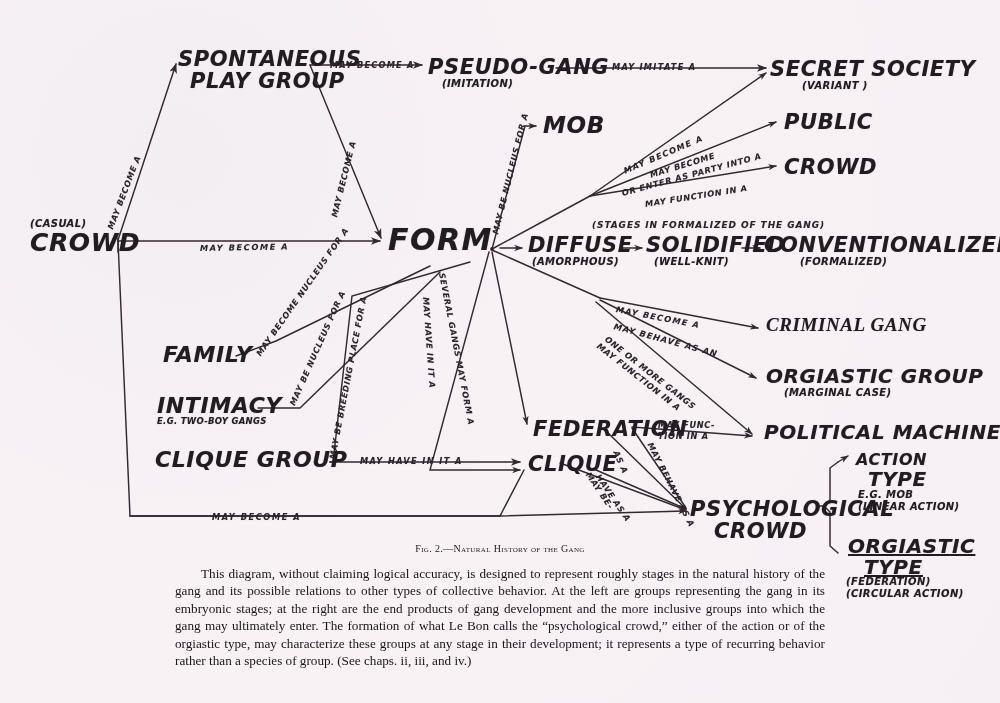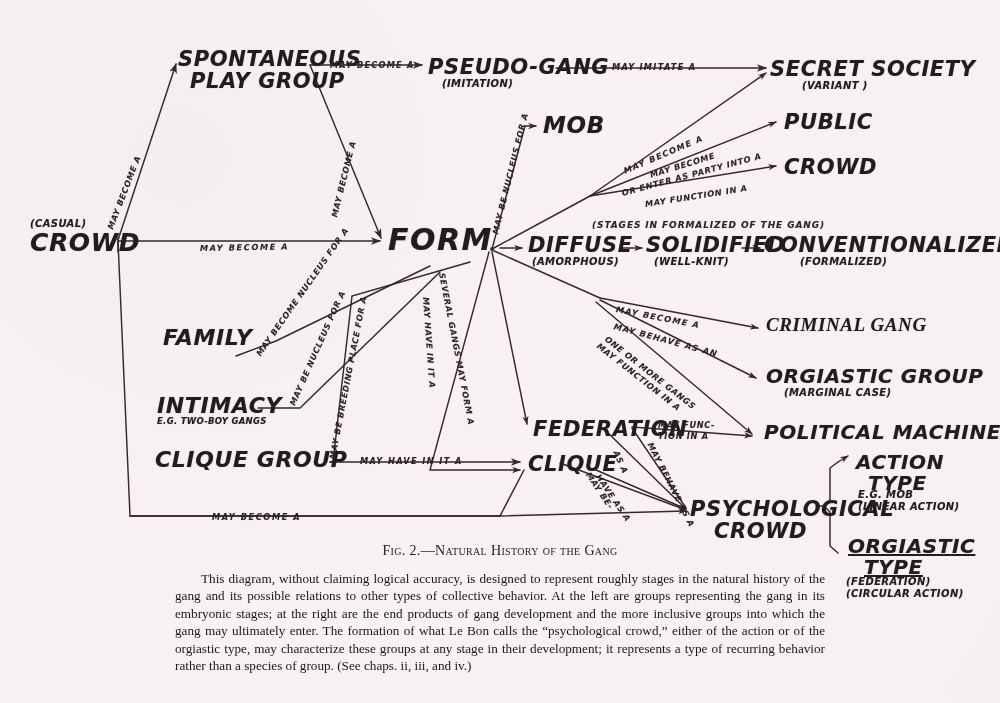--- a/index.html
+++ b/index.html
@@ -63,21 +63,21 @@
     white-space:nowrap;
     transform-origin:0 50%;
     text-shadow:0 0 1px rgba(40,30,40,.25);
   }
 
   
   #capwrap{position:absolute;left:0;top:543px;width:1000px;}
   #figtitle{
     text-align:center;
     font-family:"Liberation Serif", serif;
-    font-size:14px;
+    font-size:10px;
     color:#1d1a1d;
     letter-spacing:.35px;
     font-variant:small-caps;
   }
   #figtitle .figno{font-variant:small-caps;}
   #bodytext{
     margin:11px auto 0 auto;
     width:650px;
     font-family:"Liberation Serif", serif;
     font-size:13.2px;
@@ -228,21 +228,21 @@
 
   <div class="node mid" style="left:764px;top:422px;">
     <span class="main" style="font-size:20px;">POLITICAL MACHINE</span>
   </div>
 
   <div class="node mid" style="left:766px;top:366px;">
     <span class="main" style="font-size:20px;">ORGIASTIC GROUP</span>
     <span class="sub" style="margin-left:18px;">(MARGINAL CASE)</span>
   </div>
 
-  <div class="node mid" style="left:163px;top:326px;">
+  <div class="node mid" style="left:163px;top:343px;">
     <span class="main" style="font-size:22px;">FAMILY</span>
   </div>
 
   <div class="node mid" style="left:157px;top:394px;">
     <span class="main" style="font-size:22px;">INTIMACY</span>
     <span class="tiny">E.G. TWO-BOY GANGS</span>
   </div>
 
   <div class="node mid" style="left:155px;top:448px;">
     <span class="main" style="font-size:22px;">CLIQUE GROUP</span>
@@ -255,21 +255,21 @@
   <div class="node mid" style="left:528px;top:453px;">
     <span class="main" style="font-size:21px;">CLIQUE</span>
   </div>
 
   <div class="node mid" style="left:690px;top:498px;">
     <span class="main" style="font-size:21px;">PSYCHOLOGICAL</span>
     <span class="main" style="font-size:21px;margin-left:24px;">CROWD</span>
   </div>
 
   <div class="node mid" style="left:856px;top:452px;">
-    <span class="main" style="font-size:20px;font-style:italic;">ACTION</span>
+    <span class="main" style="font-size:16px;font-style:italic;">ACTION</span>
     <span class="main" style="font-size:20px;margin-left:12px;">TYPE</span>
   </div>
   <div class="node" style="left:858px;top:489px;">
     <span class="sub">E.G. MOB</span>
     <span class="sub">(LINEAR ACTION)</span>
   </div>
 
   <div class="node mid" style="left:848px;top:536px;text-decoration:underline;">
     <span class="main" style="font-size:20px;">ORGIASTIC</span>
     <span class="main" style="font-size:20px;margin-left:16px;">TYPE</span>

